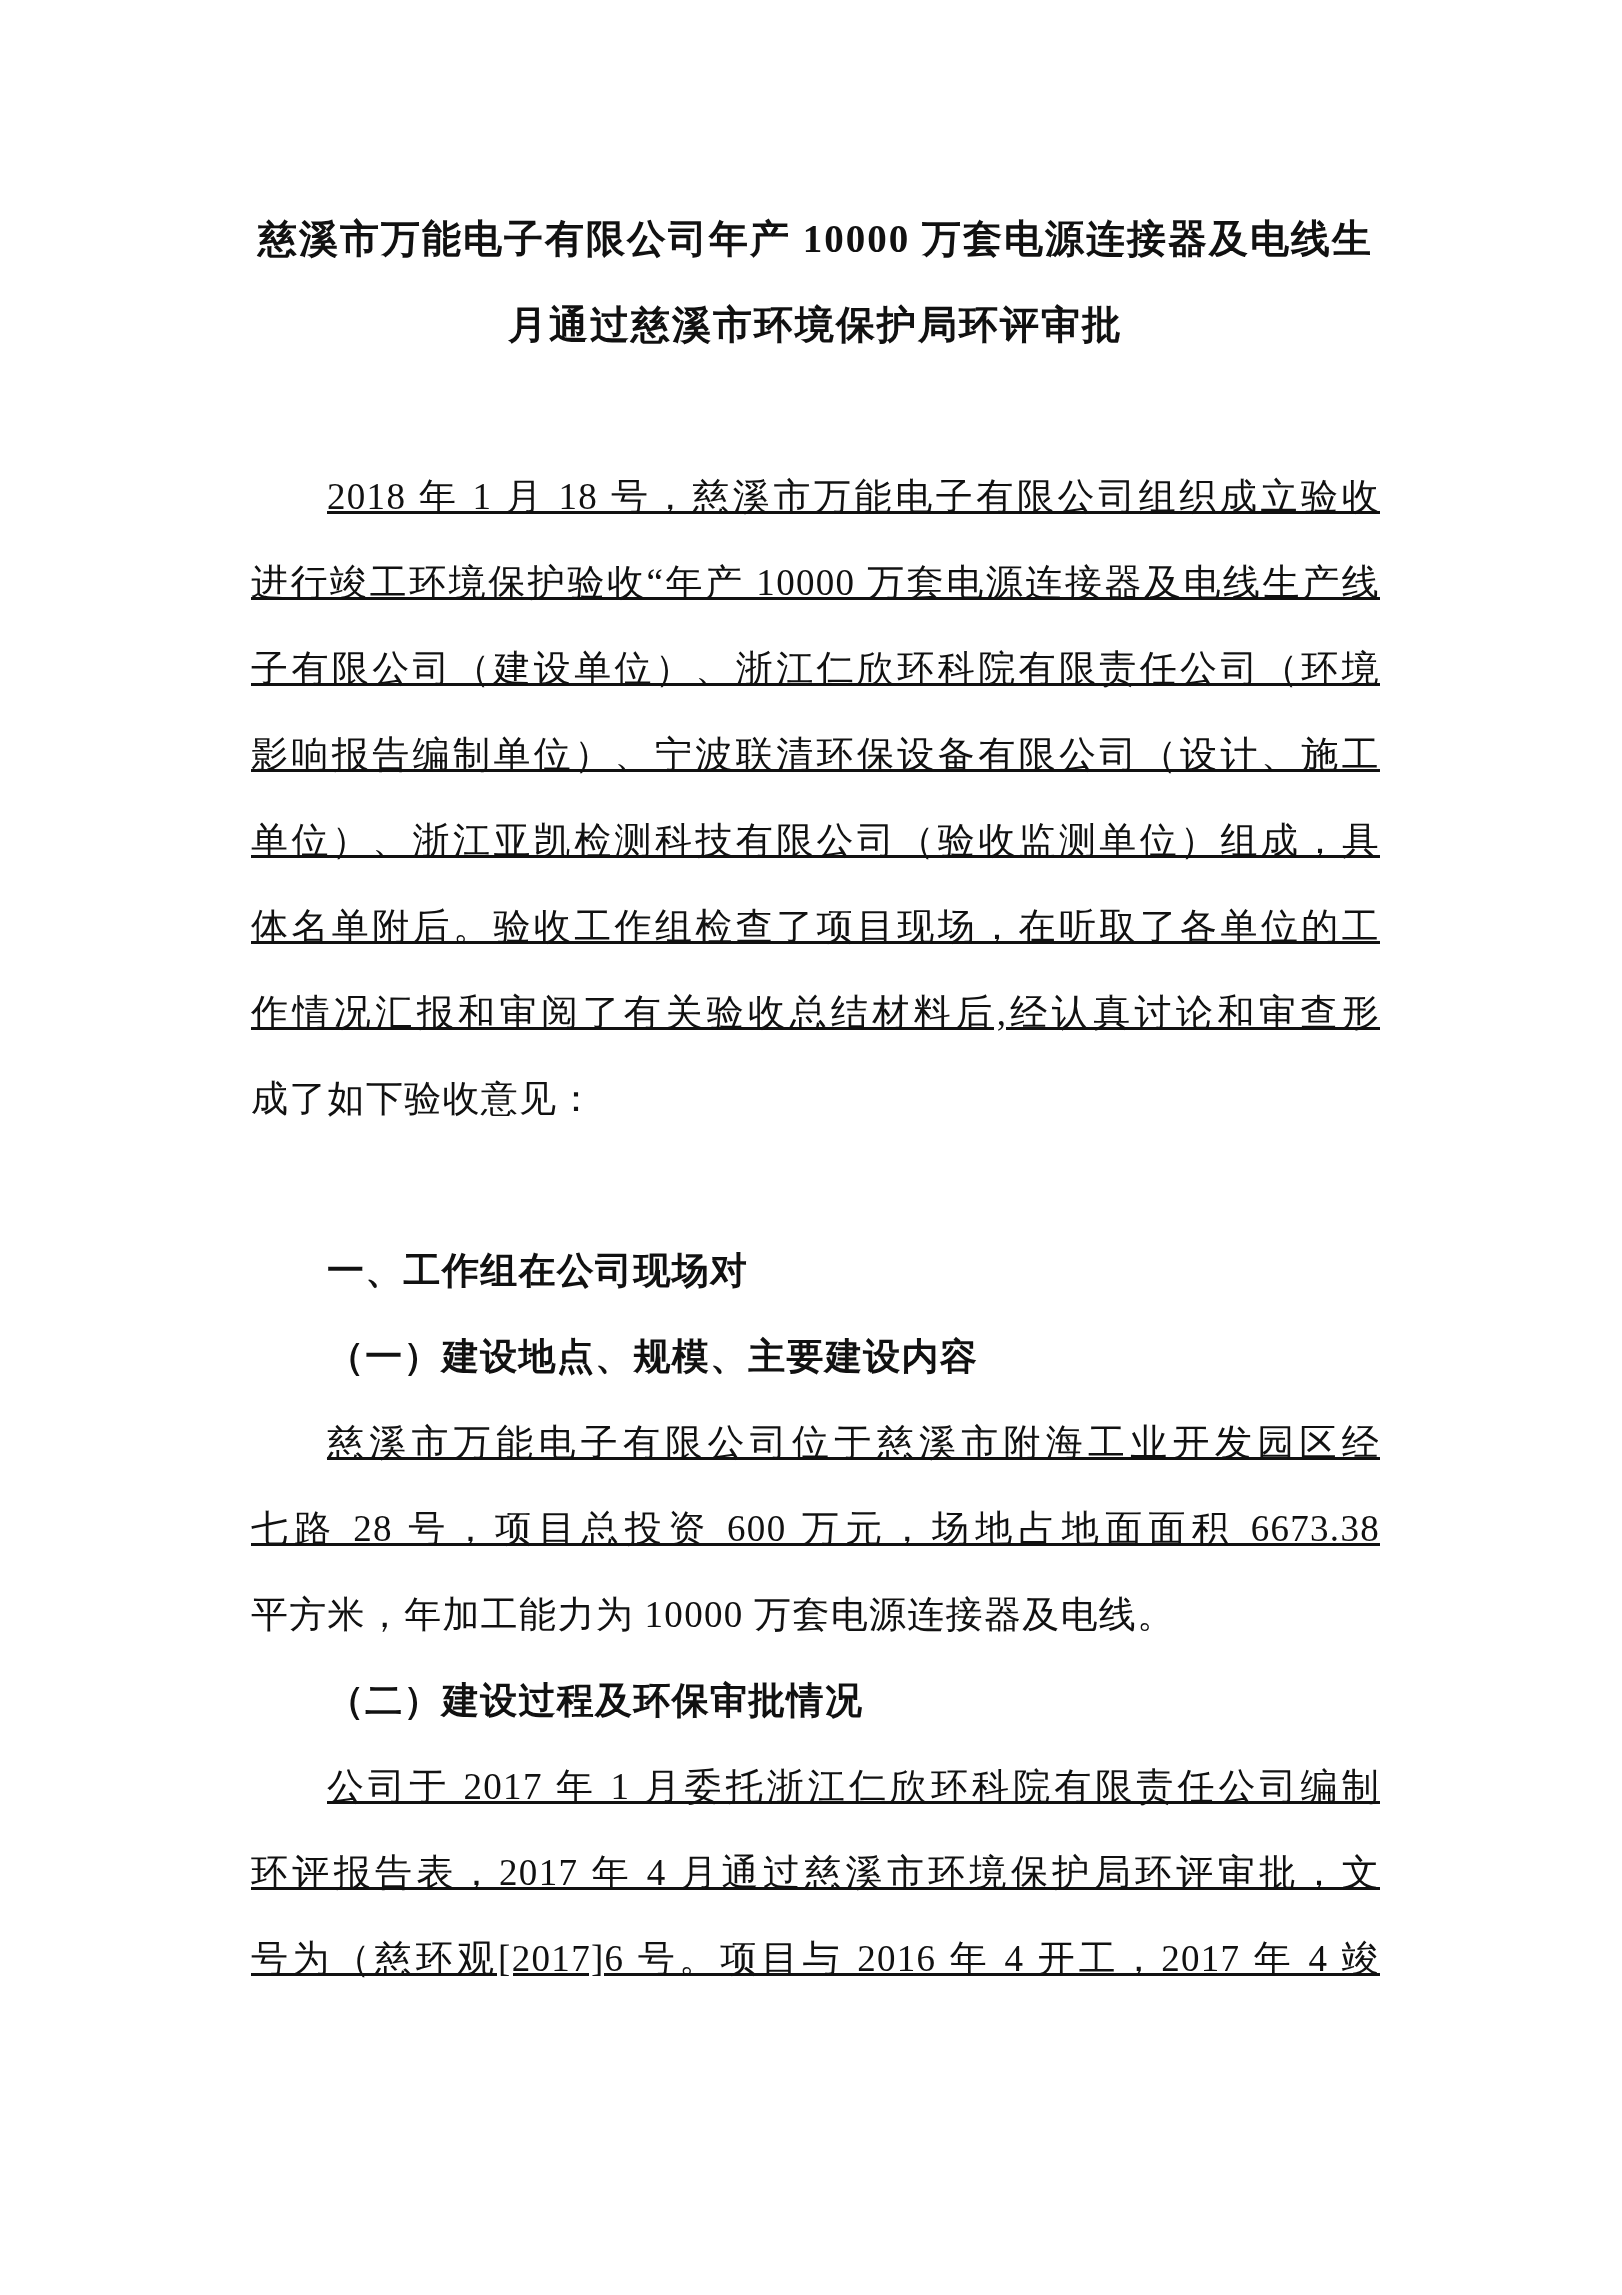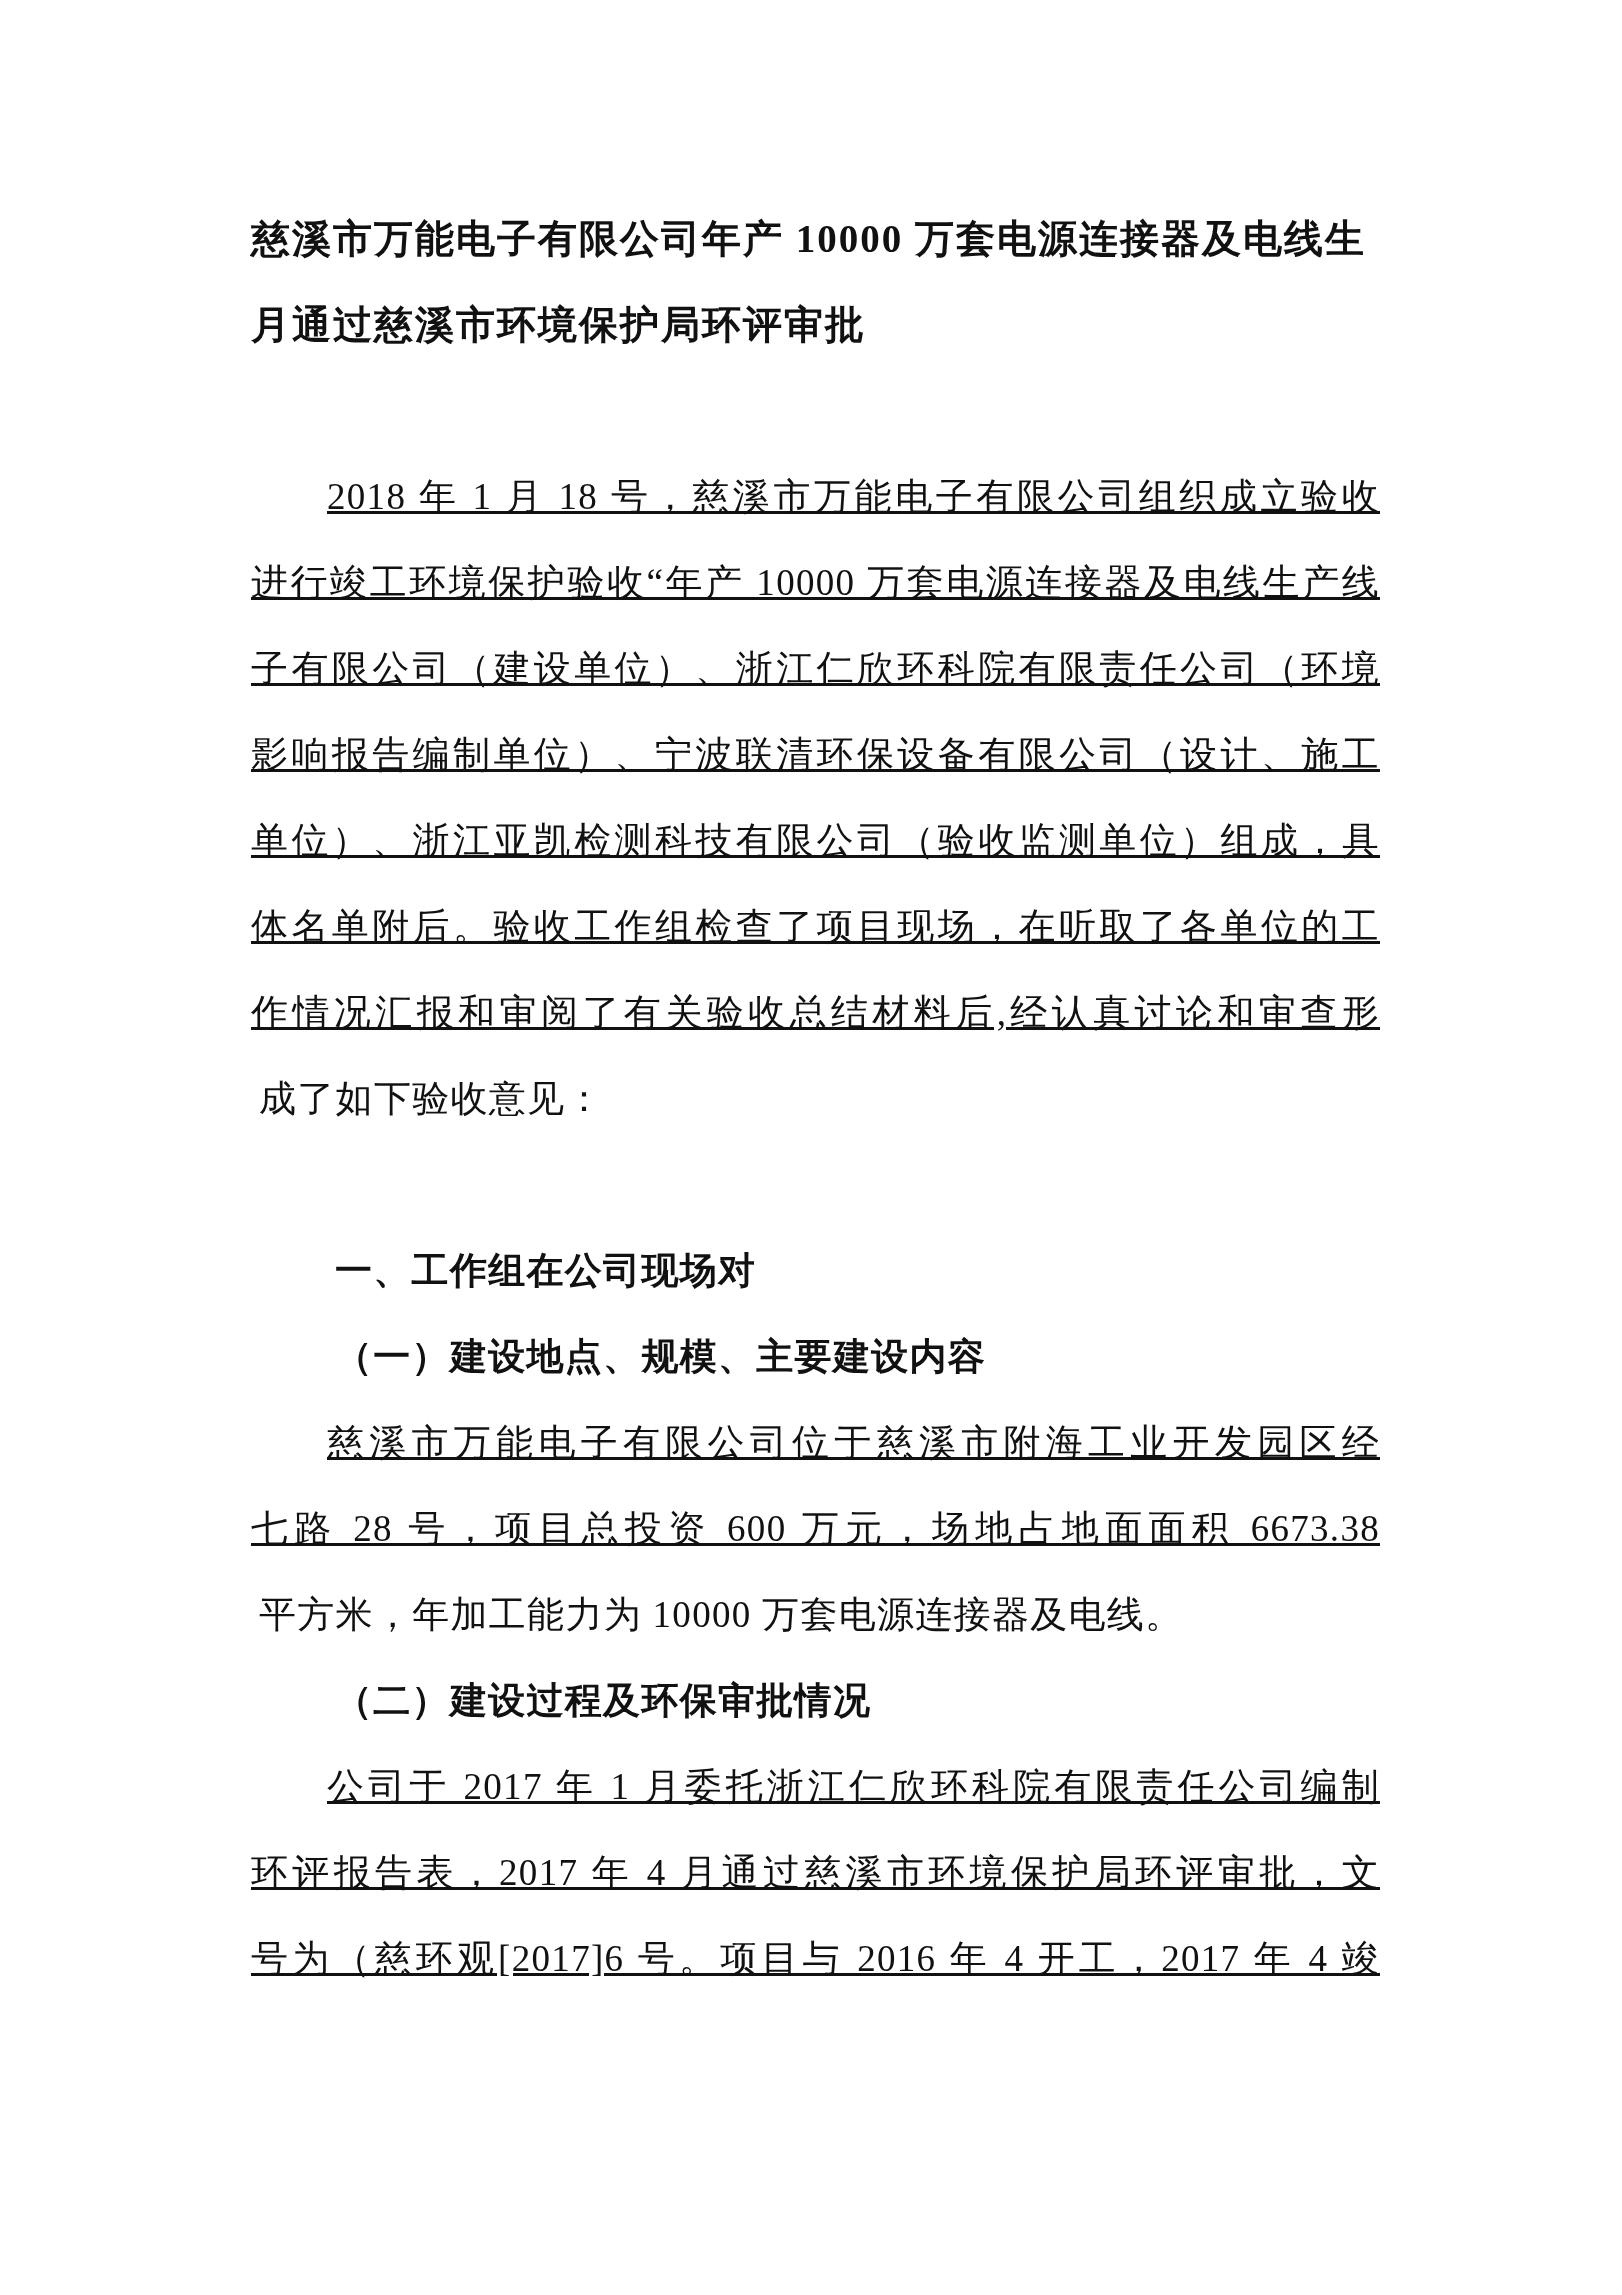--- a/index.html
+++ b/index.html
@@ -27,30 +27,30 @@
   }
   .just {
     white-space: normal;
     text-align: justify;
     text-align-last: justify;
     text-decoration: underline;
   }
   .left {
     text-align: right;
     text-align-last: left;
-    margin-left: 8px;
   }
   .indent { text-indent: 76px; }
   .bold { font-weight: bold; }
   .blank { height: 86px; }
   .title-line {
     height: 86px;
     line-height: 86px;
     font-size: 39px;
     font-weight: bold;
+    text-align: center;
     letter-spacing: 2px;
     white-space: nowrap;
   }
 </style>
 </head>
 <body>
 
 <div class="page">
 
   <div>

